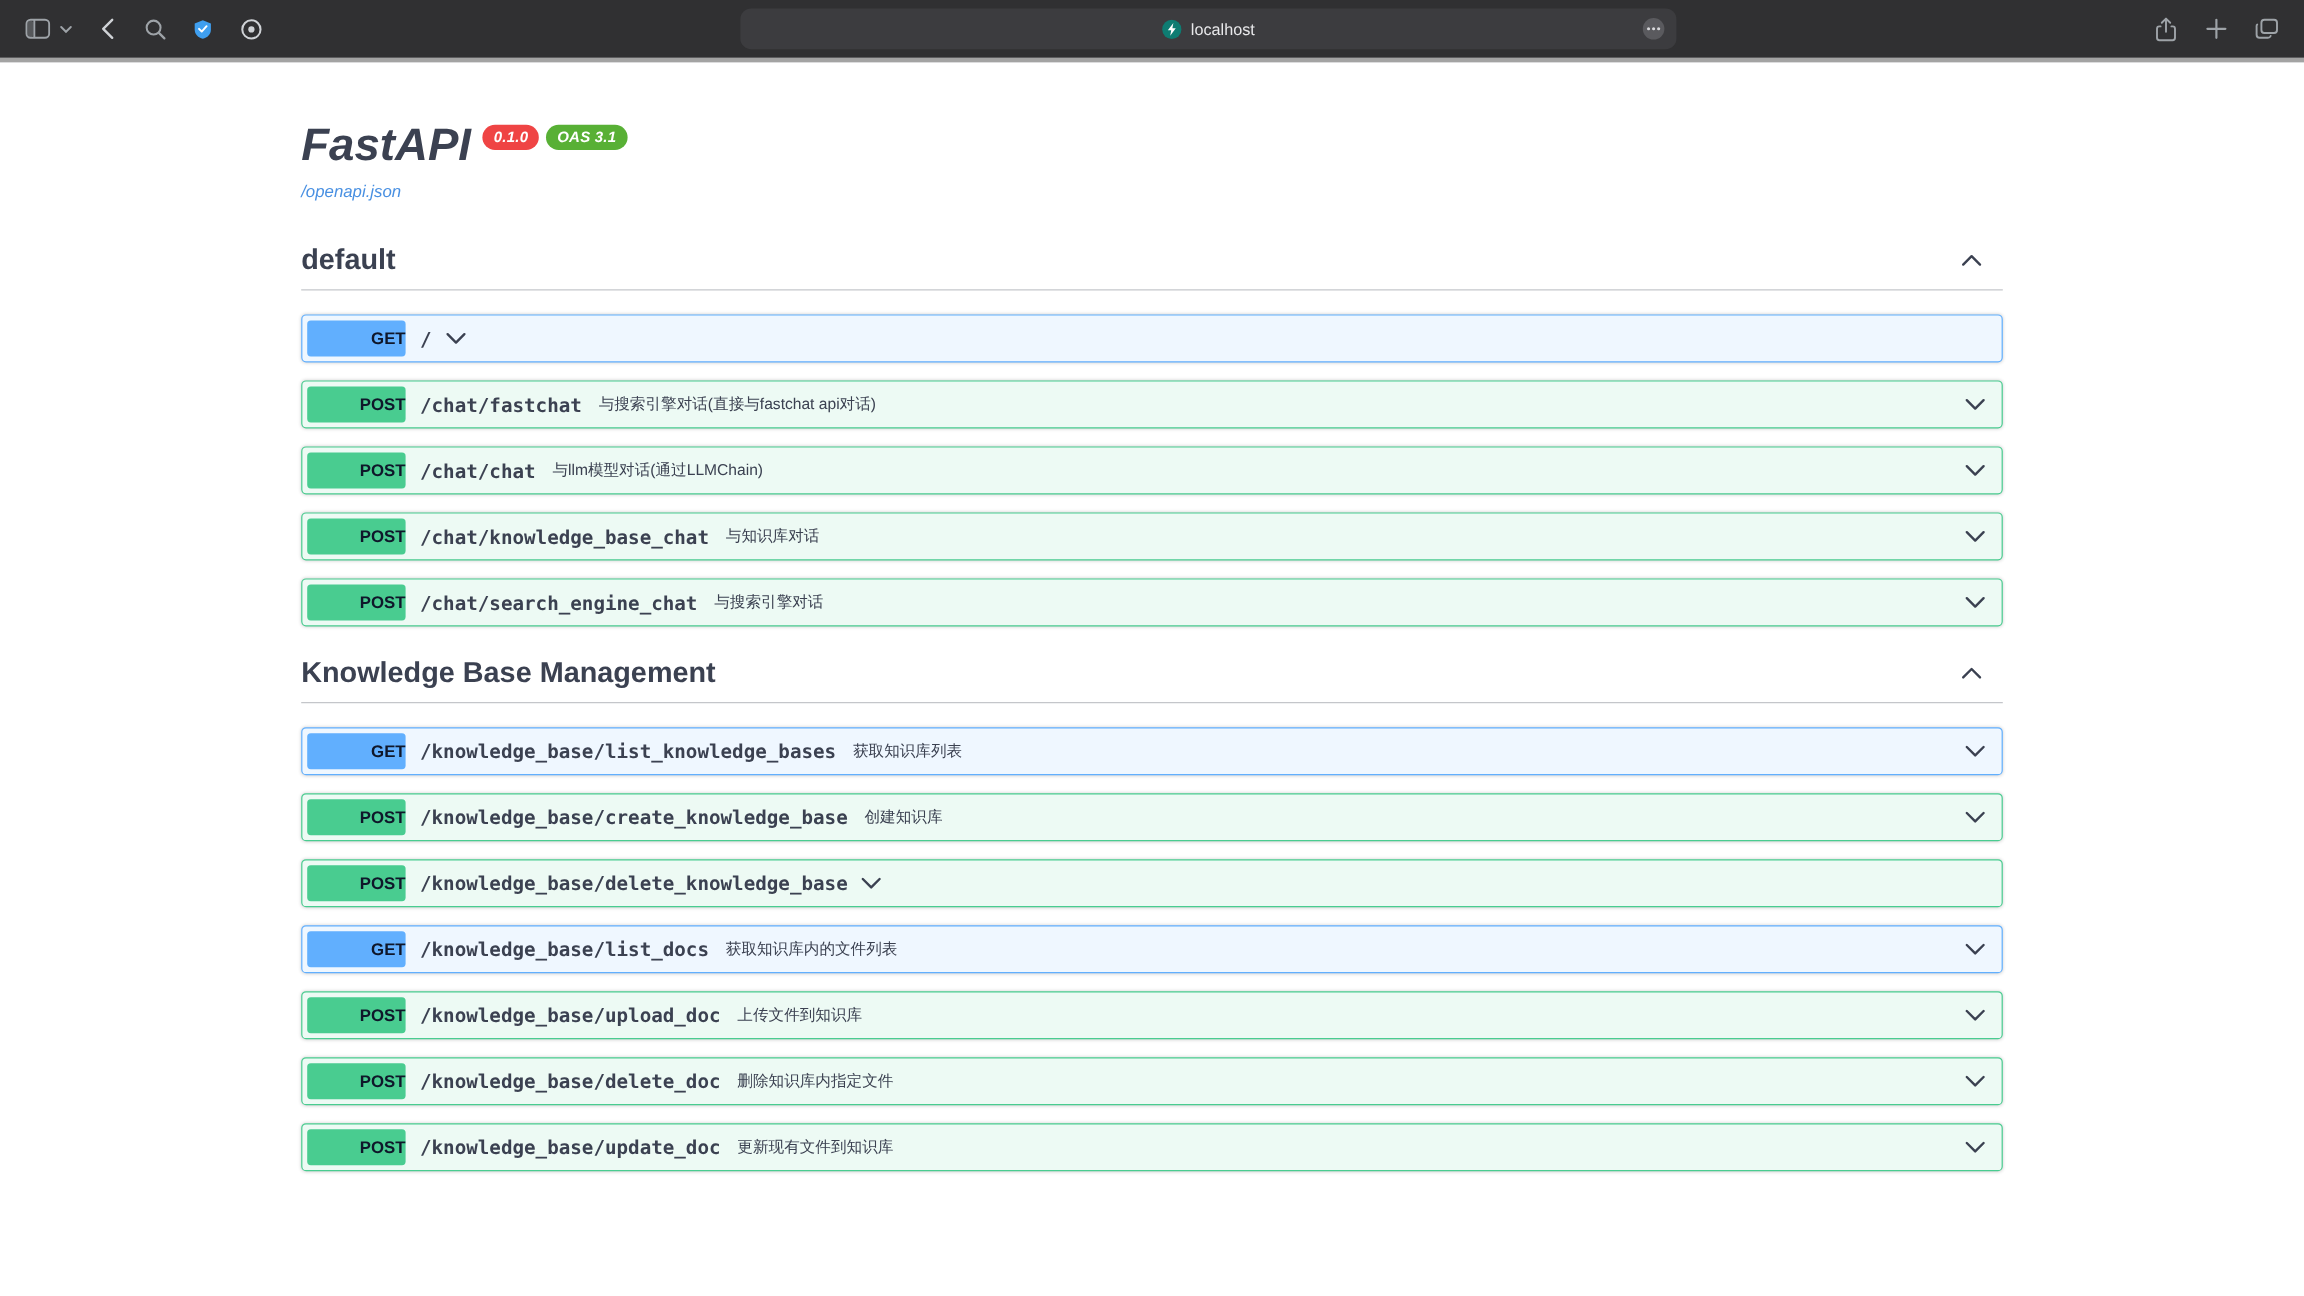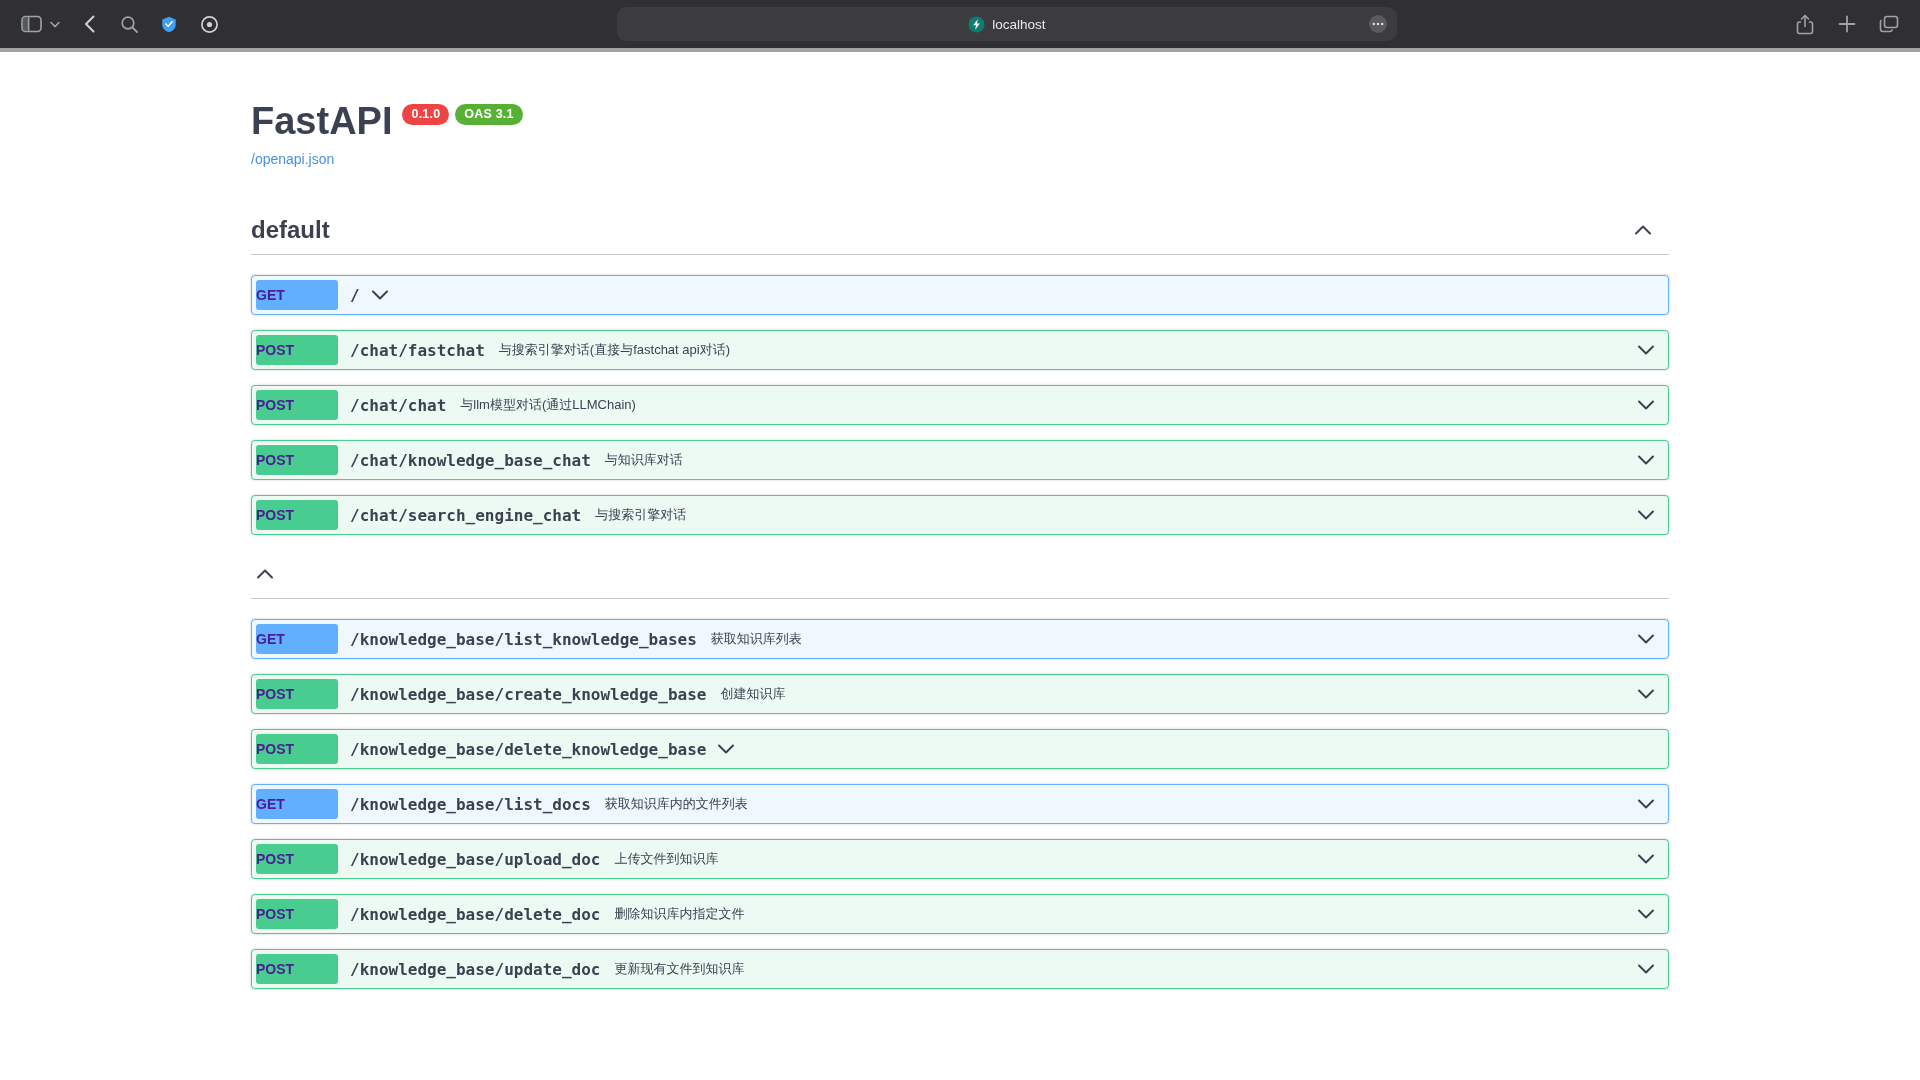--- a/index.html
+++ b/index.html
@@ -61,21 +61,21 @@
   }
 
   
   .page { background: #ffffff; height: 1027px; overflow: hidden; }
   .container {
     width: 1418px;
     margin: 0 auto;
     padding-top: 48px;
     color: #3b4151;
   }
-  .api-info { margin-bottom: 38px; }
+  .api-info { margin-bottom: 24px; font-style: italic; }
   .api-title {
     font-size: 38px;
     font-weight: 700;
     color: #3b4151;
     display: flex;
     align-items: flex-start;
     gap: 10px;
   }
   .badges { display: inline-flex; gap: 6px; margin-top: 4px; }
   .badge {
@@ -132,24 +132,24 @@
     border: 1px solid;
     border-radius: 4px;
     margin-bottom: 15px;
     padding: 0 12px 0 4px;
     box-shadow: 0 0 3px rgba(0,0,0,.19);
     cursor: pointer;
   }
   .method {
     display: inline-block;
     width: 82px;
-    text-align: left;
+    text-align: right;
     font-size: 14px;
     font-weight: 700;
-    color: #4c1d95;
+    color: #0f172a;
     padding: 7px 0;
     border-radius: 3px;
     flex: 0 0 auto;
   }
   .path {
     font-family: "DejaVu Sans Mono", "Liberation Mono", monospace;
     font-size: 16px;
     font-weight: 700;
     color: #3b4151;
     margin-left: 12px;
@@ -327,20 +327,21 @@
               <span class="row-chev">
                 <svg width="20" height="20" viewBox="0 0 20 20" fill="none">
                   <path d="M3 6.5L10 13.5L17 6.5" stroke="#3b4151" stroke-width="2" stroke-linecap="round" stroke-linejoin="round"></path>
                 </svg>
               </span>
             </div>
           </div>
         </section>
         <section class="tag-section">
           <div class="tag-header">
+            <h3 class="tag-title">Knowledge Base Management</h3>
             <button class="chev-btn">
               <svg width="20" height="20" viewBox="0 0 20 20" fill="none">
                 <path d="M3 13.5L10 6.5L17 13.5" stroke="#3b4151" stroke-width="2" stroke-linecap="round" stroke-linejoin="round"></path>
               </svg>
             </button>
           </div>
           <div class="ops">
             <div class="opblock" style="border-color: rgb(97, 175, 254); background: rgb(239, 247, 255);">
               <span class="method" style="background: rgb(97, 175, 254);">GET</span>
               <span class="path">/knowledge_base/list_knowledge_bases</span>

